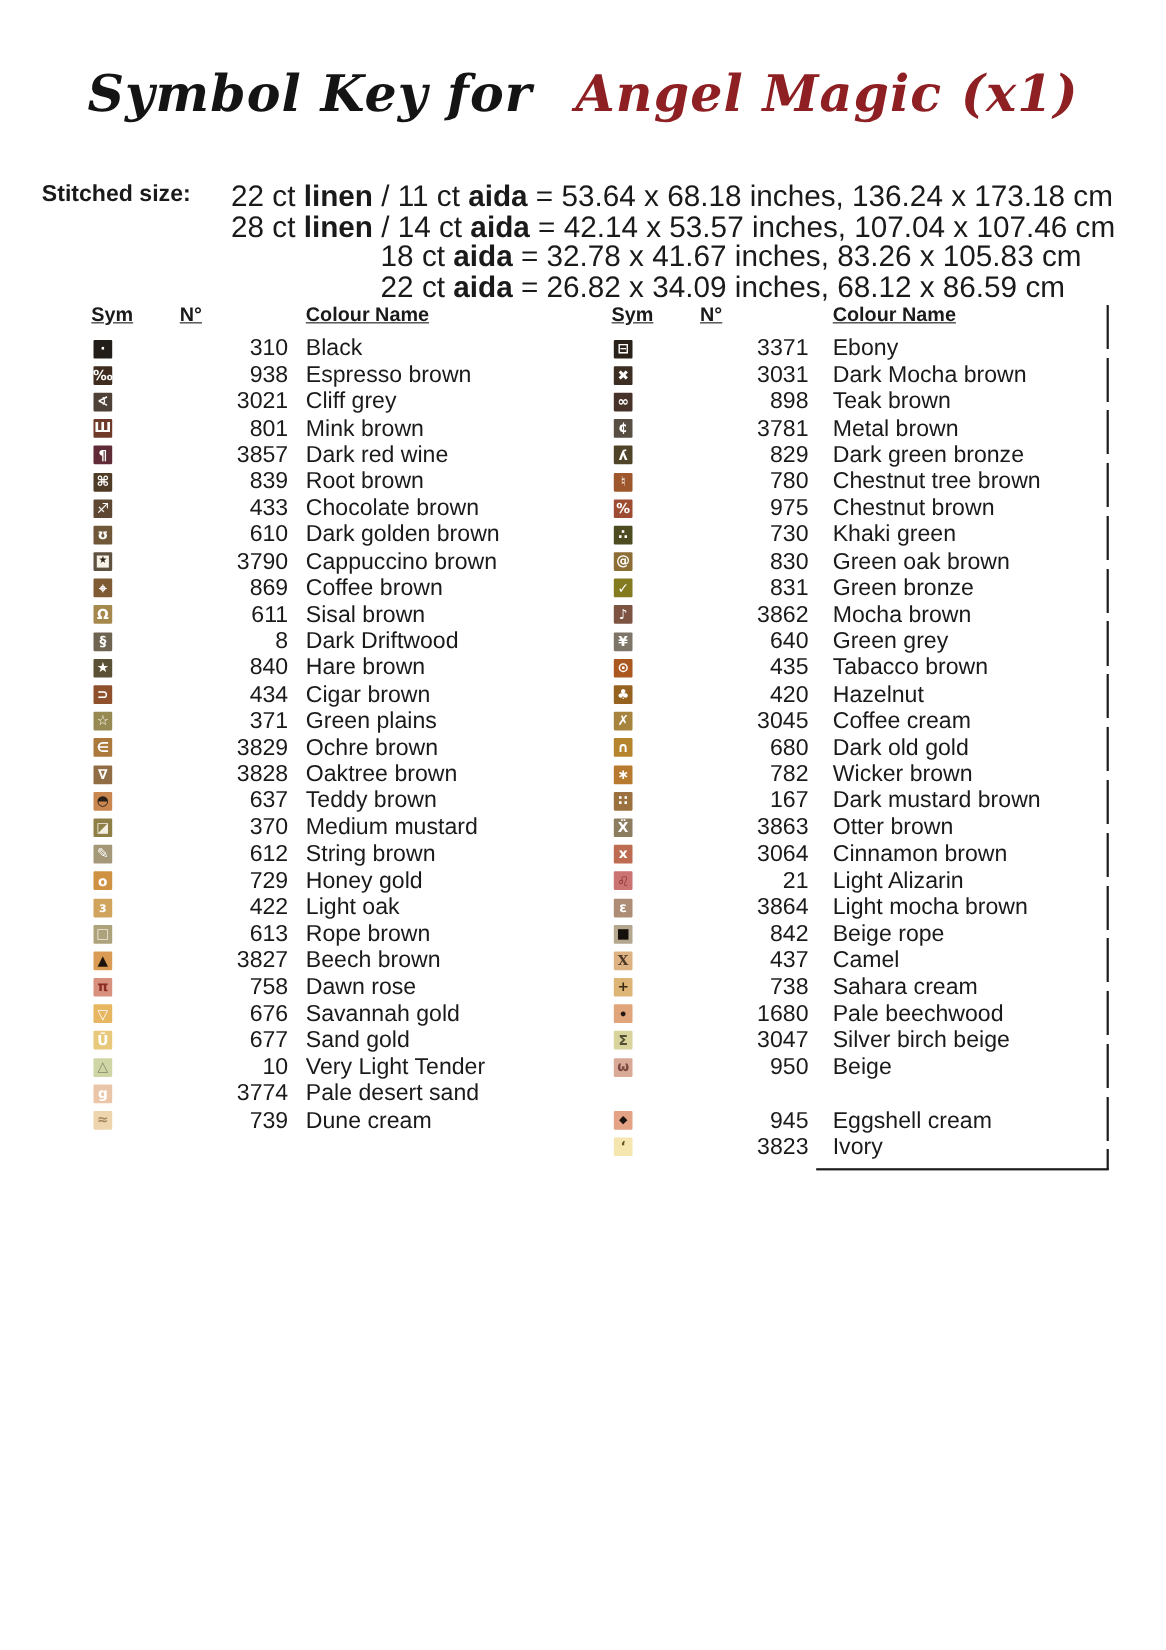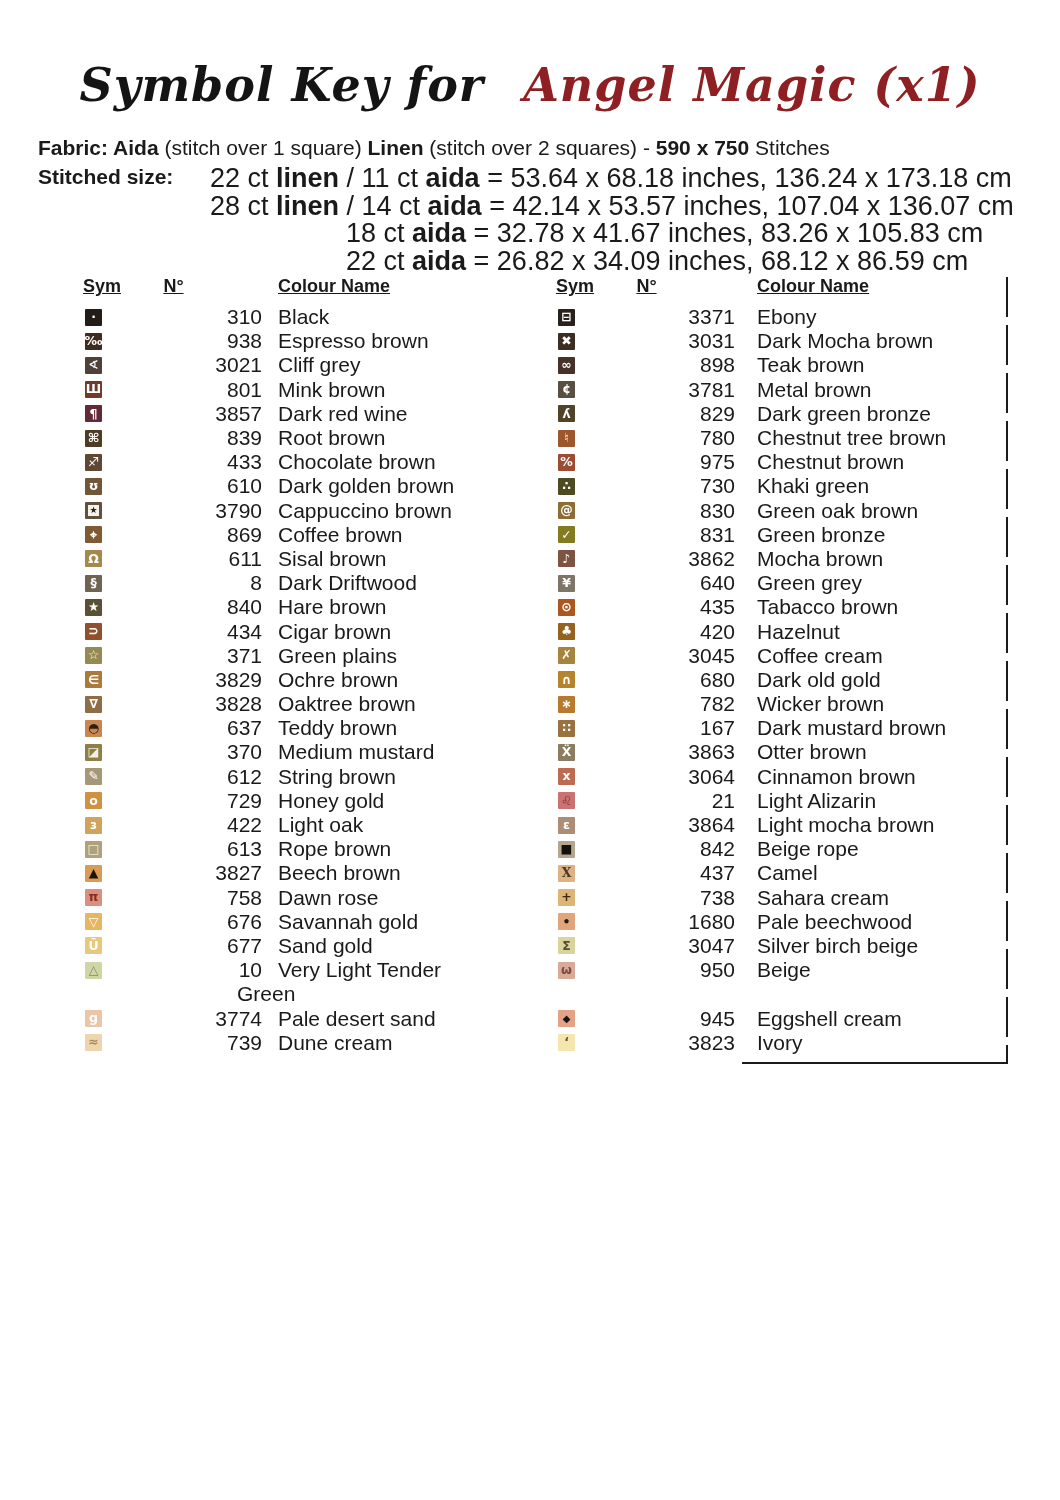--- a/index.html
+++ b/index.html
@@ -52,26 +52,25 @@
 </head>
 <body>
 
 <div class="page">
 
   <div class="title">
     <span class="script">Symbol Key for</span>
     <span class="pname" id="pattern-name" style="color: rgb(142, 31, 34);">Angel Magic (x1)</span>
   </div>
 
-  <div class="fabric-line" id="fabric-line"><b>Fabric:  </b><b>Aida</b><span>  (stitch over 1 square)   </span><b>Linen</b><span>  (stitch over 2 squares) -  </span><b>590 x 750</b><span> Stitches</span></div>
 
   <div class="slabel">Stitched size:</div>
   <div class="slines" id="stitched-lines">
       <div class="sline"><span>22 ct </span><b>linen</b><span> / 11 ct </span><b>aida</b><span> = 53.64 x 68.18 inches, 136.24 x 173.18 cm</span></div>
-      <div class="sline"><span>28 ct </span><b>linen</b><span> / 14 ct </span><b>aida</b><span> = 42.14 x 53.57 inches, 107.04 x 136.07 cm</span></div>
+      <div class="sline"><span>28 ct </span><b>linen</b><span> / 14 ct </span><b>aida</b><span> = 42.14 x 53.57 inches, 107.04 x 107.46 cm</span></div>
       <div class="sline ind"><span>18 ct </span><b>aida</b><span>  = 32.78 x 41.67 inches, 83.26 x 105.83 cm</span></div>
       <div class="sline ind"><span>22 ct </span><b>aida</b><span> = 26.82 x 34.09 inches, 68.12 x 86.59 cm</span></div>
     </div>
 
   <div class="kcol c0" id="col-0">
     <div class="khead">
       <span class="h-sym">Sym</span>
       <span class="h-num">N°</span>
       <span class="h-name">Colour Name</span>
     </div>
@@ -211,23 +210,20 @@
         <span class="sym" style="background: rgb(232, 200, 122); color: rgb(255, 255, 255);">Ū</span>
         <span class="num">677</span>
         <span class="cname">Sand gold</span>
       </div>
       <div class="krow">
         <span class="sym" style="background: rgb(207, 213, 164); color: rgb(132, 135, 106);">△</span>
         <span class="num">10</span>
         <span class="cname">Very Light Tender</span>
       </div>
       <div class="krow">
-        <span class="cont">Green</span>
-      </div>
-      <div class="krow">
         <span class="sym" style="background: rgb(234, 197, 168); color: rgb(255, 255, 255);">g</span>
         <span class="num">3774</span>
         <span class="cname">Pale desert sand</span>
       </div>
       <div class="krow">
         <span class="sym" style="background: rgb(239, 213, 173); color: rgb(168, 137, 94);">≈</span>
         <span class="num">739</span>
         <span class="cname">Dune cream</span>
       </div>
     </div>

